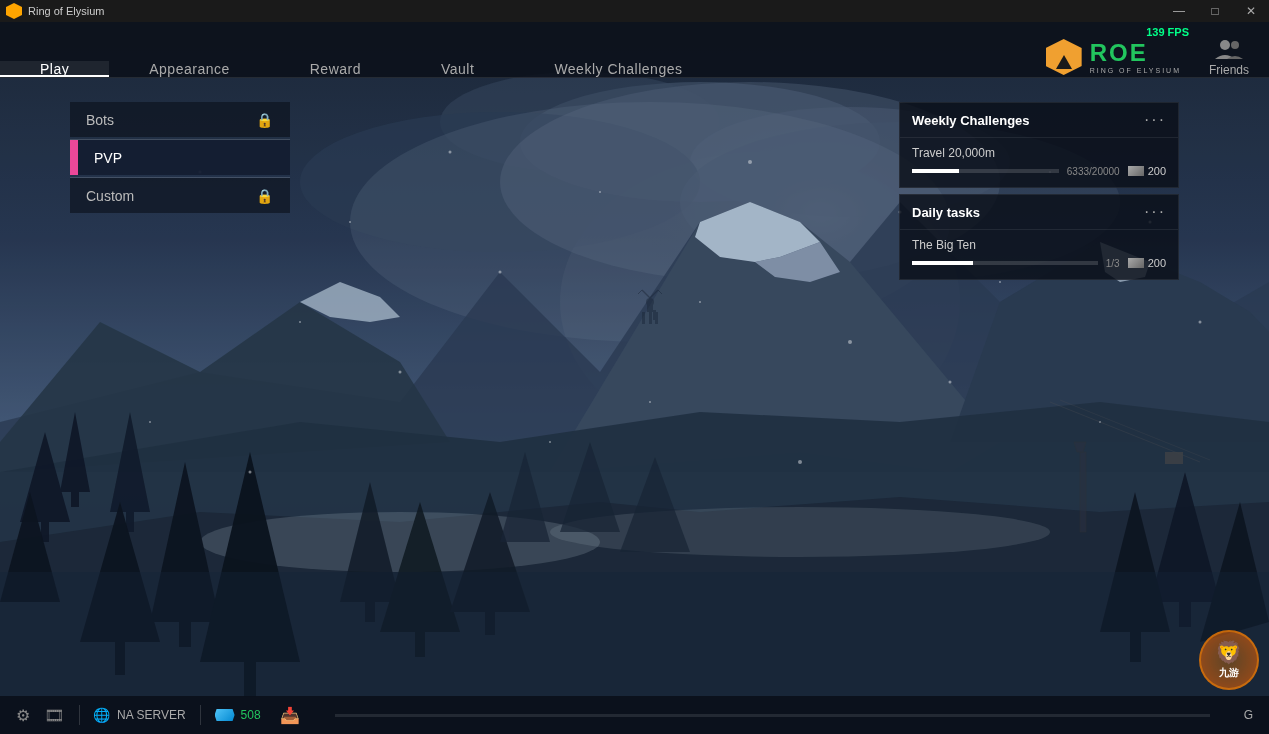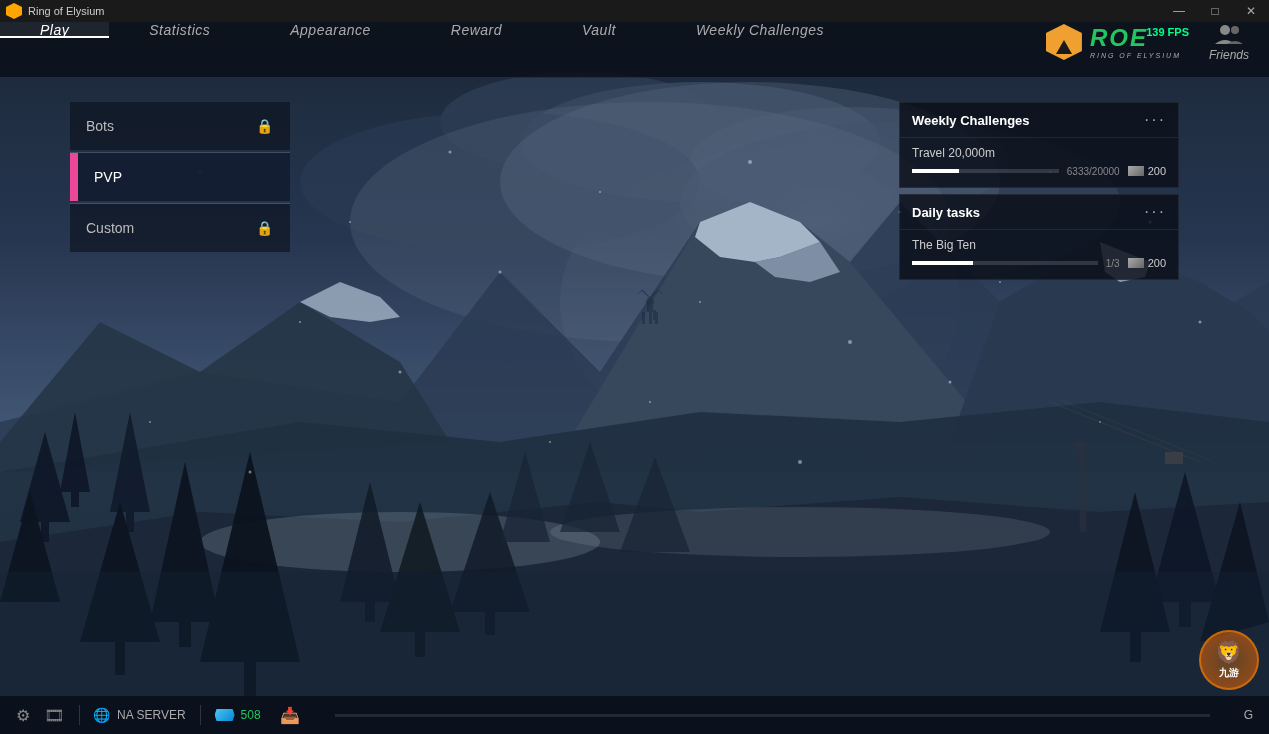--- a/index.html
+++ b/index.html
@@ -68,24 +68,23 @@
       width: 100%; height: 100%;
     }
 
     
     #navbar {
       position: absolute;
       top: 22px; left: 0; right: 0;
       height: 56px;
       background: rgba(10, 15, 25, 0.85);
       display: flex;
-      align-items: flex-start;
+      align-items: flex-end;
       z-index: 50;
       border-bottom: 1px solid rgba(255,255,255,0.1);
-      font-style: italic;
     }
 
     .nav-tab {
       padding: 0 40px;
       display: flex;
       align-items: center;
       justify-content: center;
       color: #aaa;
       font-size: 14px;
       cursor: pointer;
@@ -189,21 +188,21 @@
     #left-panel {
       position: absolute;
       top: 102px;
       left: 70px;
       width: 220px;
       z-index: 40;
     }
 
     .mode-item {
       width: 100%;
-      height: 48px;
+      height: 35px;
       display: flex;
       align-items: center;
       padding: 7px 16px;
       color: #bbb;
       font-size: 14px;
       cursor: pointer;
       position: relative;
       background: rgba(10, 15, 25, 0.6);
       margin-bottom: 2px;
     }
@@ -562,21 +561,20 @@
       <polygon points="1077,430 1083,430 1086,420 1074,420" fill="#2a3040"></polygon>
     </g>
   </svg>
 </div>
 
 <div id="fps-counter">139 FPS</div>
 
 <div id="navbar">
   <div id="nav-tabs" style="display:flex;align-items:stretch;">
   <div class="nav-tab active">Play</div>
-      <div class="nav-tab">Statistics</div>
       <div class="nav-tab">Appearance</div>
       <div class="nav-tab">Reward</div>
       <div class="nav-tab">Vault</div>
       <div class="nav-tab">Weekly Challenges</div>
     </div>
 
   <div id="logo-area">
     <div id="roe-logo">
       <div id="roe-hex"></div>
       <div id="roe-text">

